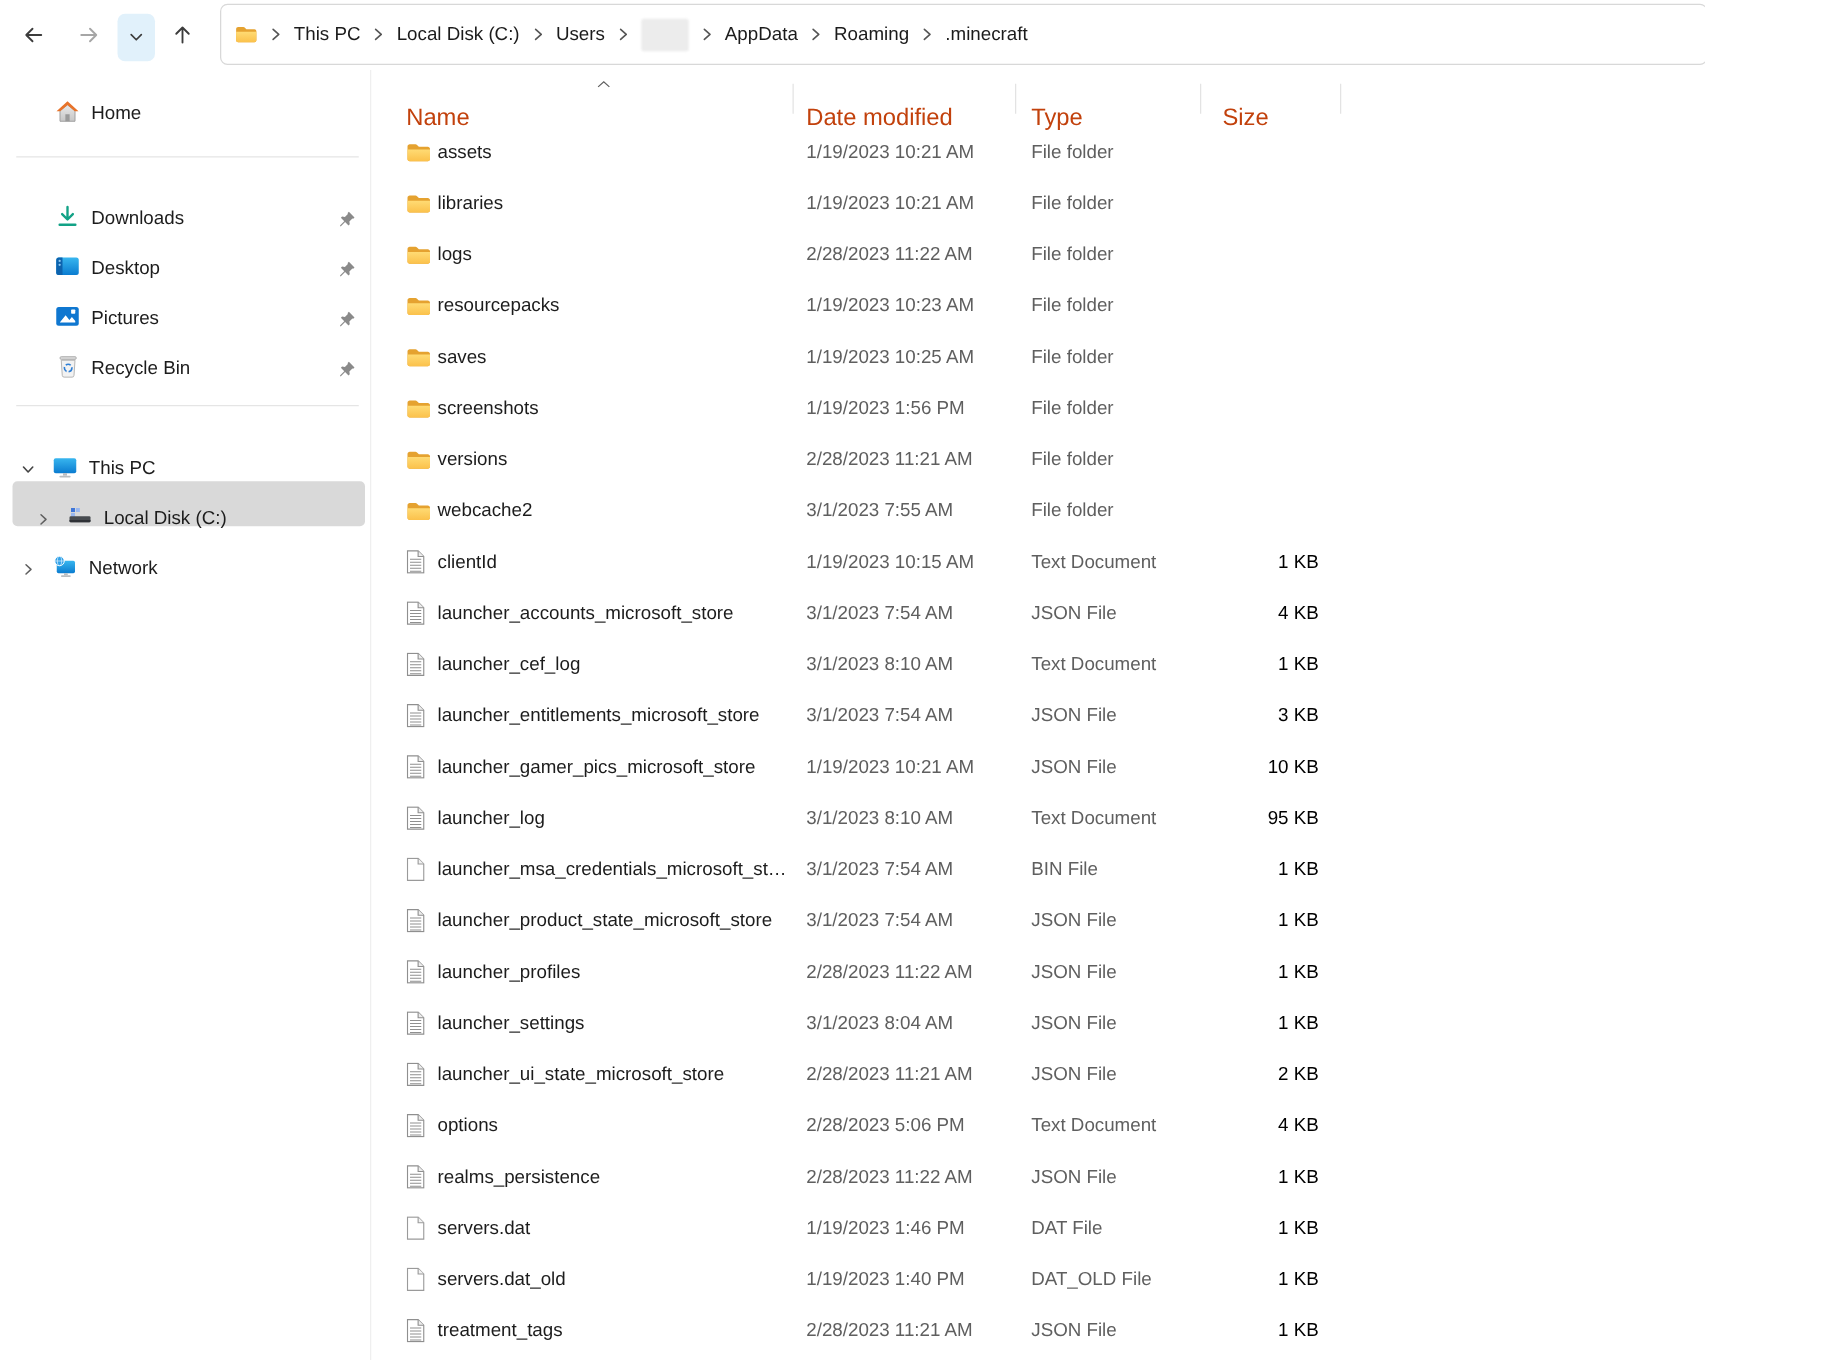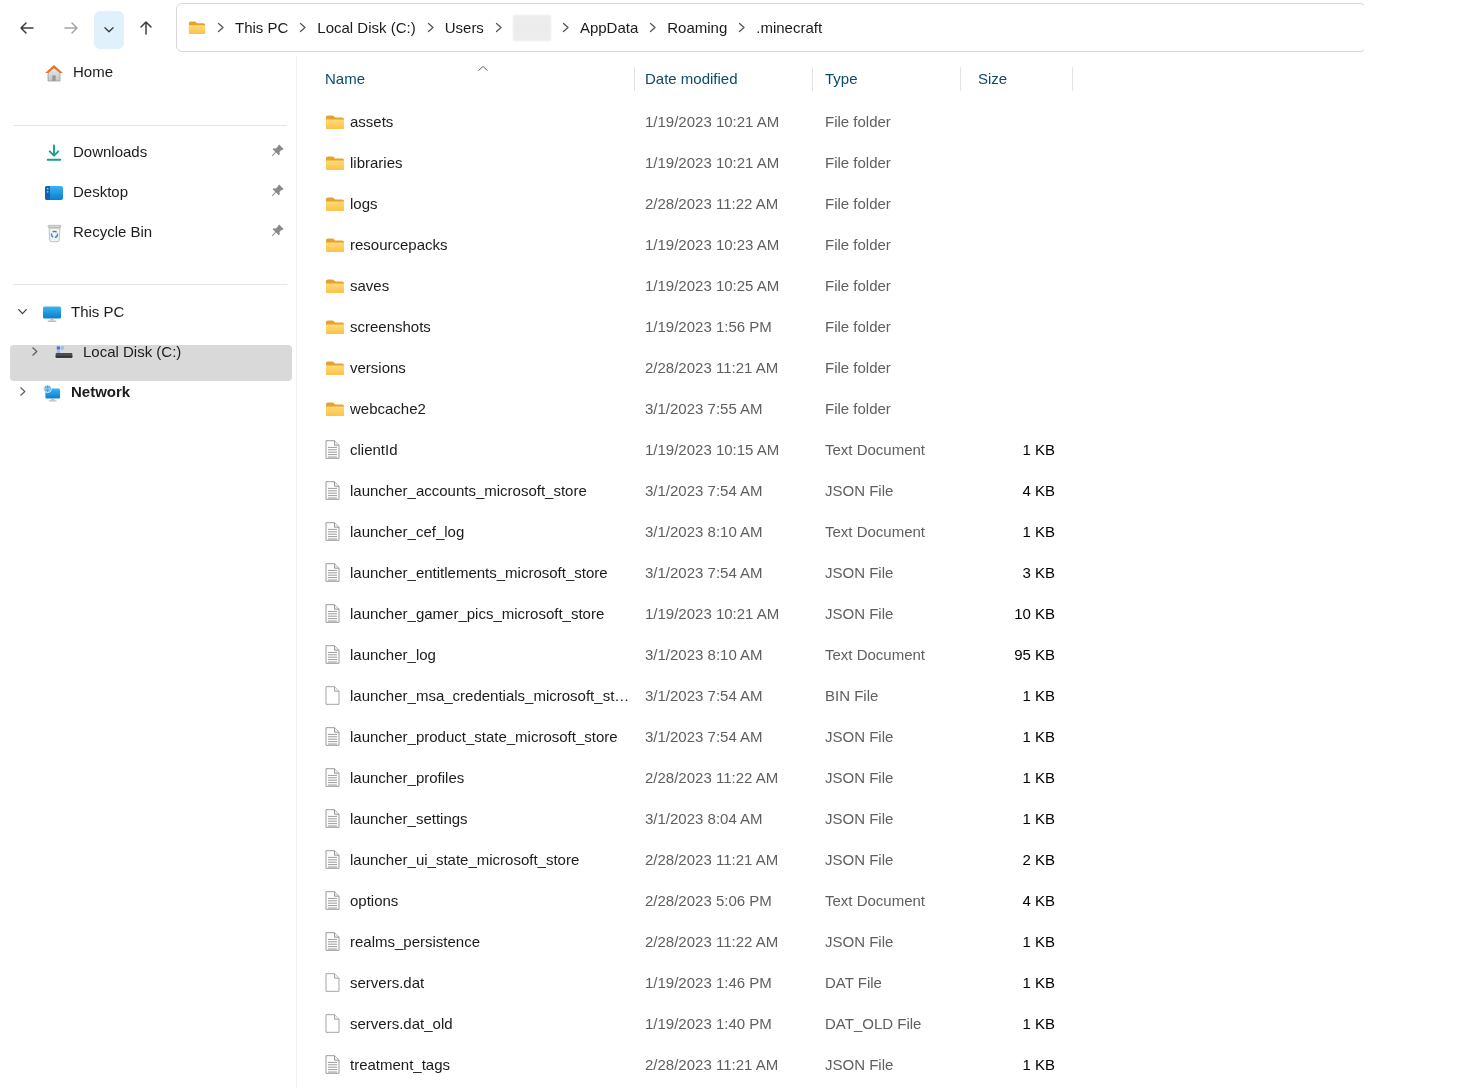--- a/index.html
+++ b/index.html
@@ -21,40 +21,40 @@
   .crumb-sep{margin:0 9px;display:flex;align-items:center;}
   .crumb.redacted{width:38px;height:26px;background:#ececec;border-radius:2px;filter:blur(1px);padding:0;margin:0 2px;}
   .bc-folder{margin-right:2px;display:flex;}
 
   
   .bodywrap{position:absolute;top:56px;left:0;right:0;bottom:0;display:flex;}
   .sidebar{width:297px;box-sizing:border-box;border-right:1px solid #efefef;position:relative;flex:none;}
   .main{flex:1;position:relative;}
 
   
-  .side-item{height:40px;display:flex;align-items:flex-start;padding-left:44px;cursor:pointer;position:relative;z-index:0;}
+  .side-item{height:40px;display:flex;align-items:flex-end;padding-left:44px;cursor:pointer;position:relative;z-index:0;}
   .side-item .lbl{margin-left:9px;white-space:nowrap;}
   .side-item .icn{width:20px;height:20px;flex:none;display:flex;align-items:center;justify-content:center;}
   .side-item.home{margin-top:7px;height:36px;}
   .side-divider{height:1px;background:#e5e5e5;margin-left:13px;width:274px;}
   .div1{margin-top:26px;}
   .quick{margin-top:17px;}
   .div2{margin-top:21px;}
   .tree{margin-top:18px;}
   .pin{margin-left:auto;margin-right:11px;display:flex;flex:none;}
   .tree-item{padding-left:14px;}
   .tree-item .twisty{width:16px;height:16px;flex:none;display:flex;align-items:center;justify-content:center;}
   .tree-item .icn{margin-left:12px;}
   .tree-item.nested{padding-left:26px;}
   .tree-item.selected::before{content:"";position:absolute;left:10px;right:4px;top:2px;bottom:2px;
       background:#d9d9d9;border-radius:4px;z-index:-1;}
 
   
   .listhead{position:relative;height:45px;}
-  .listhead .hl{position:absolute;top:14px;color:#0c4a6e;font-size:15px;cursor:pointer;}
+  .listhead .hl{position:absolute;top:28px;color:#c2410c;font-size:19px;cursor:pointer;}
   .hl.h-name{left:28px;}
   .hl.h-date{left:348px;}
   .hl.h-type{left:528px;}
   .hl.h-size{left:681px;}
   .sortcaret{position:absolute;left:180px;top:2px;}
   .hdiv{position:absolute;top:11px;height:24px;width:1px;background:#e3e3e3;}
   .hd1{left:337px;}.hd2{left:515px;}.hd3{left:663px;}.hd4{left:775px;}
 
   .rows{position:relative;}
   .frow{display:grid;grid-template-columns:21px 299px 180px 142px 88px;align-items:center;
@@ -219,20 +219,35 @@
           </span>
           <span class="lbl">Desktop</span>
           <span class="pin">
               <svg width="15" height="15" viewBox="0 0 15 15">
                 <path d="M9.1 1.4l4.5 4.5-1 1-.7-.2-2.4 2.4.3 2.2-1 1-2.7-2.7-3.2 3.2-1 .3.3-1 3.2-3.2-2.7-2.7 1-1 2.2.3 2.4-2.4-.2-.7z" fill="#8a8a8a"></path>
               </svg>
             </span>
         </div>
         <div class="side-item">
           <span class="icn">
+            <svg width="20" height="20" viewBox="0 0 20 20">
+                <rect x="1" y="2.5" width="18" height="15" rx="2" fill="#0f77d0"></rect>
+                <rect x="12.9" y="4.6" width="3.3" height="3.3" rx="0.6" fill="#fff"></rect>
+                <path d="M3.8 15l4.7-5.8 3 3.7 2-2.4 2.7 3.2V15z" fill="#fff"></path>
+              </svg>
+          </span>
+          <span class="lbl">Pictures</span>
+          <span class="pin">
+              <svg width="15" height="15" viewBox="0 0 15 15">
+                <path d="M9.1 1.4l4.5 4.5-1 1-.7-.2-2.4 2.4.3 2.2-1 1-2.7-2.7-3.2 3.2-1 .3.3-1 3.2-3.2-2.7-2.7 1-1 2.2.3 2.4-2.4-.2-.7z" fill="#8a8a8a"></path>
+              </svg>
+            </span>
+        </div>
+        <div class="side-item">
+          <span class="icn">
             <svg width="17" height="20" viewBox="0 0 17 20">
                 <rect x="2" y="2.3" width="13" height="2.2" rx="1" fill="#d6d6d6" stroke="#ababab" stroke-width="0.7"></rect>
                 <path d="M3 5.2h11l-.8 12.1a1.5 1.5 0 01-1.5 1.4H5.3a1.5 1.5 0 01-1.5-1.4z" fill="#f2f2f2" stroke="#ababab" stroke-width="0.7"></path>
                 <circle cx="8.5" cy="11.4" r="3" fill="none" stroke="#2e7fd6" stroke-width="1.3" stroke-dasharray="4.2 1.7"></circle>
               </svg>
           </span>
           <span class="lbl">Recycle Bin</span>
           <span class="pin">
               <svg width="15" height="15" viewBox="0 0 15 15">
                 <path d="M9.1 1.4l4.5 4.5-1 1-.7-.2-2.4 2.4.3 2.2-1 1-2.7-2.7-3.2 3.2-1 .3.3-1 3.2-3.2-2.7-2.7 1-1 2.2.3 2.4-2.4-.2-.7z" fill="#8a8a8a"></path>
@@ -269,21 +284,21 @@
             <svg width="20" height="18" viewBox="0 0 20 18">
                 <rect x="2.8" y="2.4" width="3.2" height="3.2" fill="#3f76d8"></rect>
                 <rect x="6.7" y="2.4" width="3.2" height="3.2" fill="#9ab8ef"></rect>
                 <rect x="2.8" y="6.3" width="3.2" height="3.2" fill="#9ab8ef"></rect>
                 <rect x="1.6" y="9" width="16.8" height="4.8" rx="1" fill="#474b50"></rect>
                 <path d="M1.6 12h16.8v.8a1 1 0 01-1 1H2.6a1 1 0 01-1-1z" fill="#2e3136"></path>
               </svg>
           </span>
           <span class="lbl">Local Disk (C:)</span>
         </div>
-        <div class="side-item tree-item" style="padding-left:14px;font-weight:bold;">
+        <div class="side-item tree-item" style="padding-left:14px;">
           <span class="twisty">
               <svg width="11" height="11" viewBox="0 0 11 11">
                 <path d="M3.8 1.8l4 3.7-4 3.7" stroke="#5f5f5f" stroke-width="1.2" fill="none" stroke-linecap="round" stroke-linejoin="round"></path>
               </svg>
             </span>
           <span class="icn">
             <svg width="20" height="19" viewBox="0 0 20 19">
                 <rect x="3.4" y="4.6" width="14.6" height="10" rx="1.4" fill="url(#gscr)"></rect>
                 <rect x="9.2" y="14.6" width="3" height="1.6" fill="#b9bdc1"></rect>
                 <rect x="6.8" y="16.2" width="7.8" height="1.3" rx="0.6" fill="#b9bdc1"></rect>

